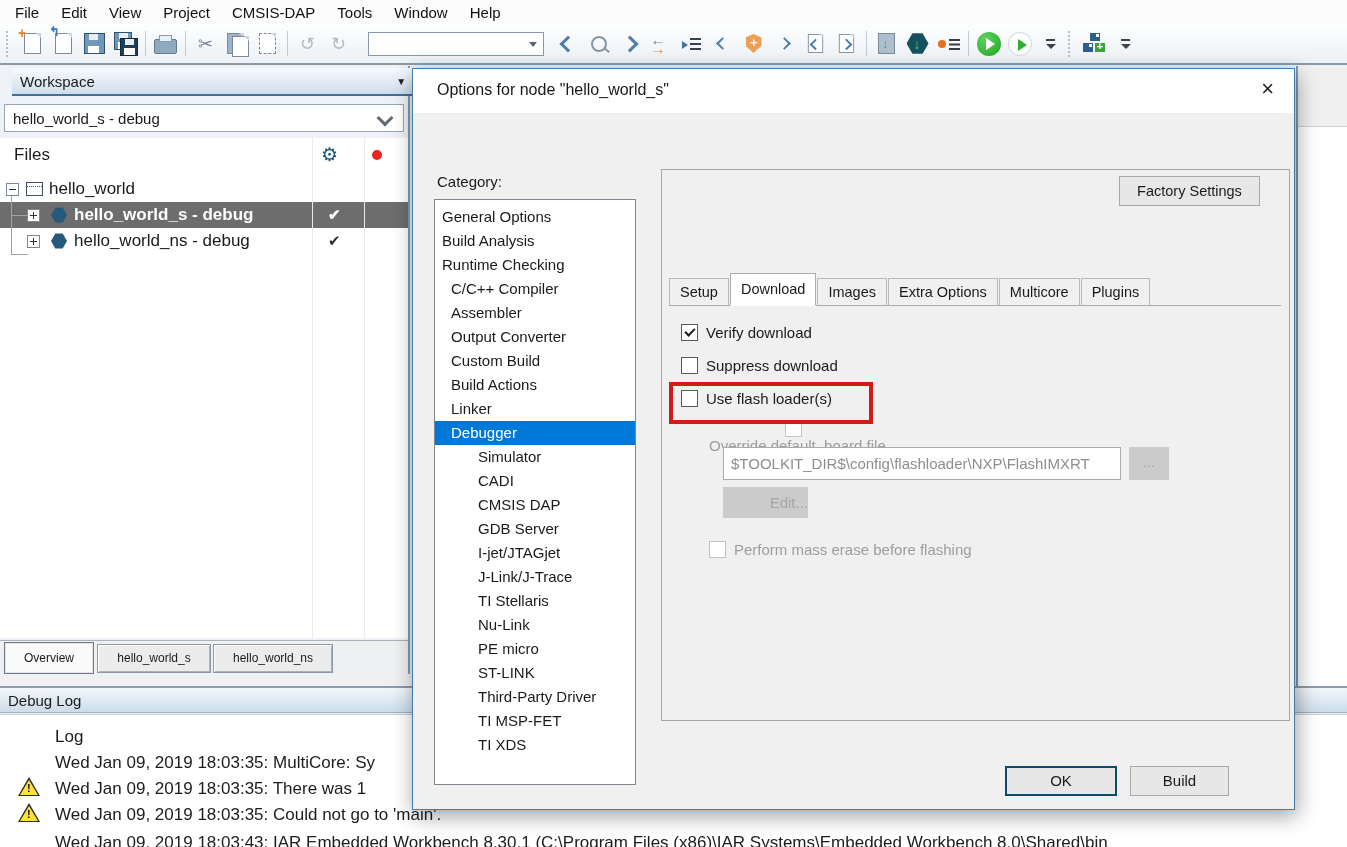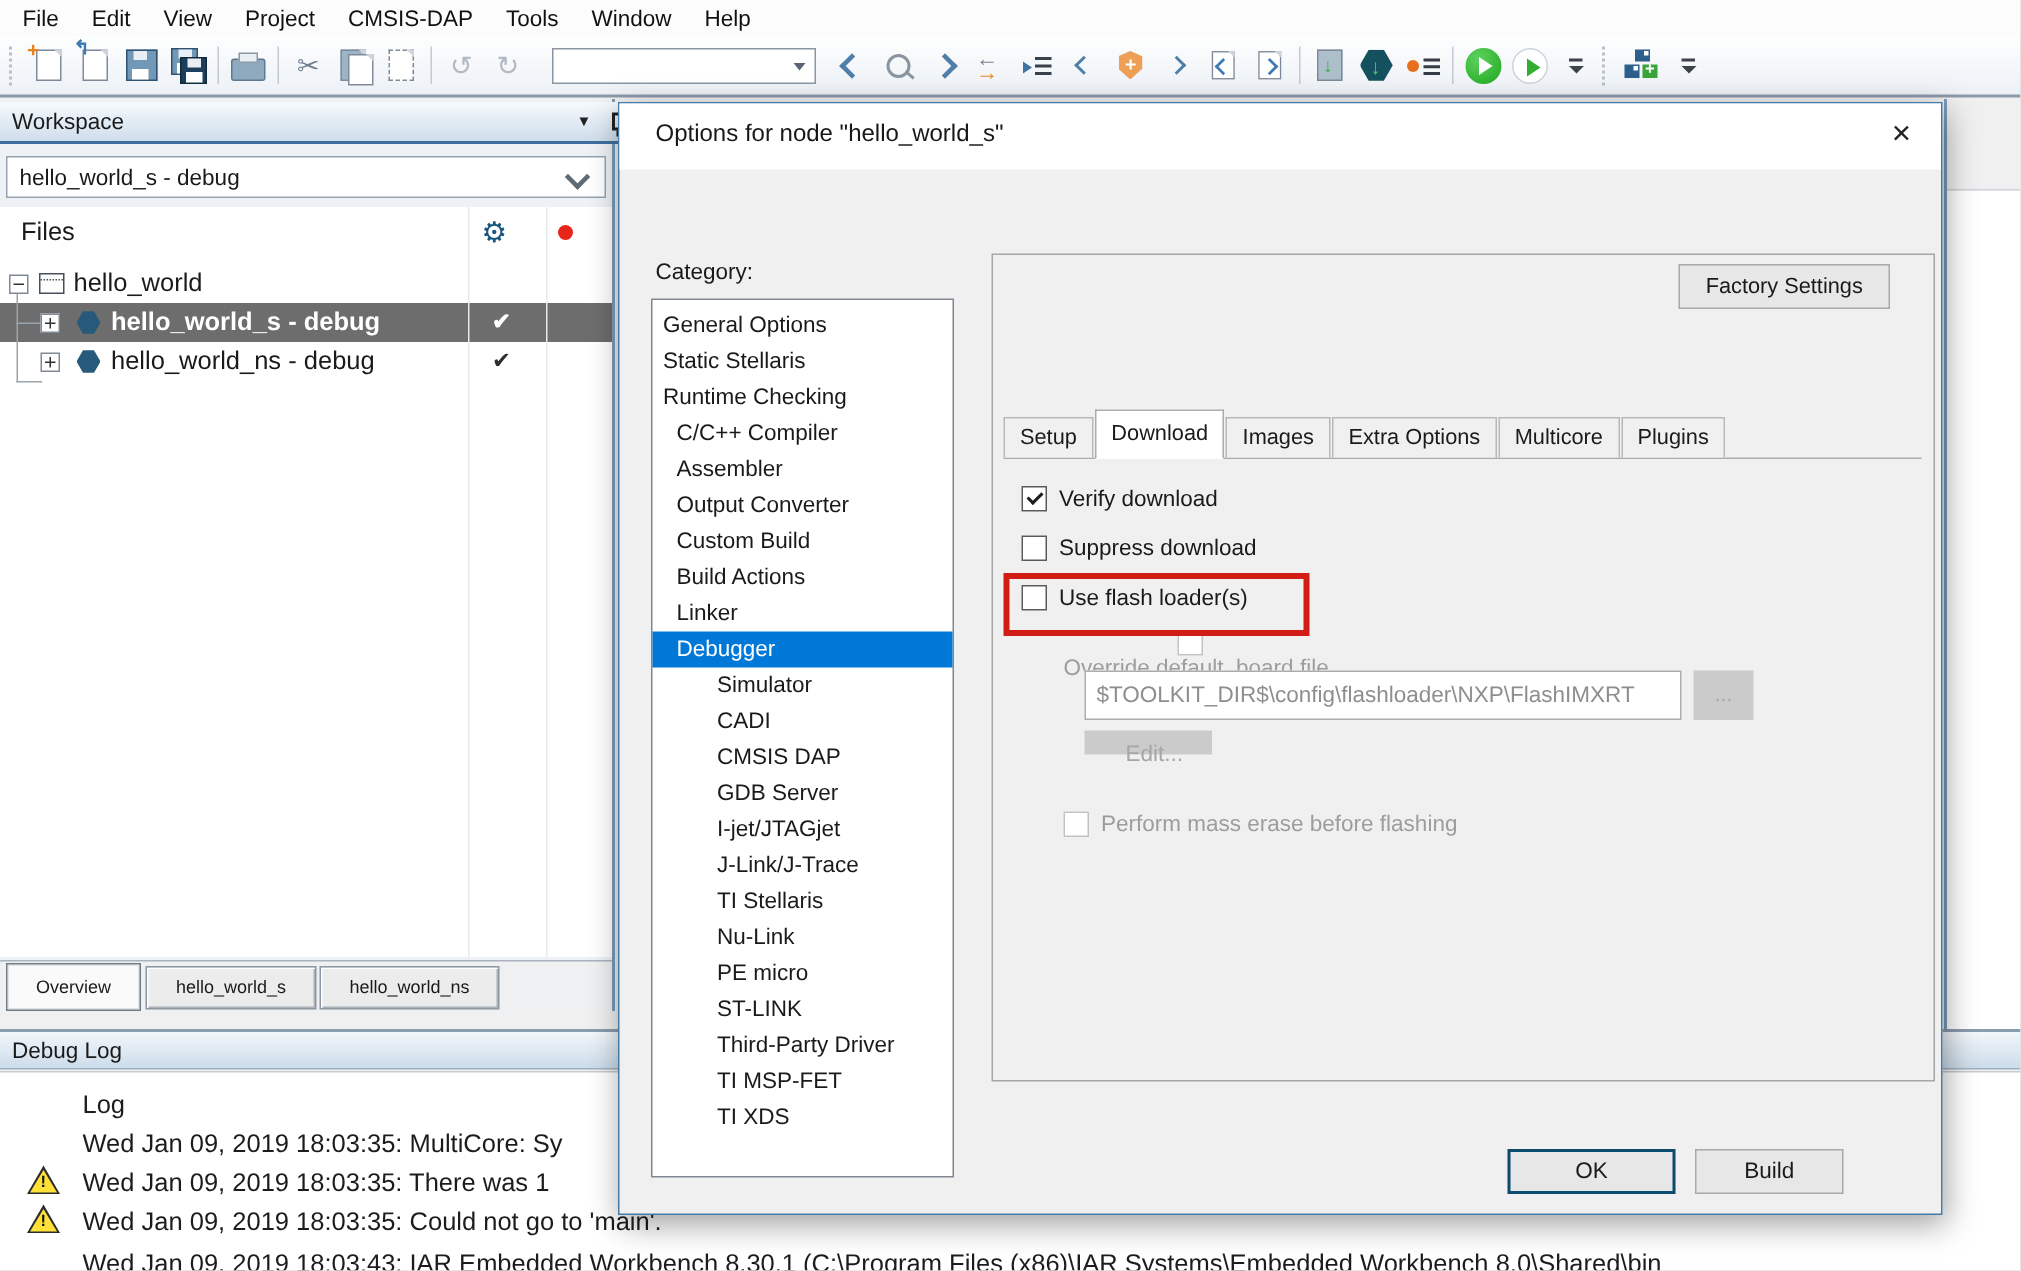--- a/index.html
+++ b/index.html
@@ -72,21 +72,21 @@
   .i-blocks .b2::after{content:"";position:absolute;right:1px;top:1px;width:3px;height:3px;background:#fff;}
   .i-blocks .b3{left:12px;top:10px;width:10px;height:9px;background:#3aa33a;}
   .i-blocks .b3::after{content:"+";position:absolute;left:2px;top:-3px;color:#fff;font-size:11px;font-weight:bold;}
 
   
   .editor-sliver{position:absolute;left:1296px;top:66px;width:51px;height:620px;background:#fff;border-left:2px solid #7d9cba;}
   .editor-sliver .band{position:absolute;left:0;top:0;width:51px;height:60px;background:#f0f0f0;border-bottom:1px solid #cdd2d8;}
 
   
   .ws{position:absolute;left:0;top:66px;width:410px;height:608px;background:#eef2f6;border-right:2px solid #7d9cba;box-sizing:border-box;}
-  .ws-title{position:absolute;left:0;top:2px;width:456px;height:28px;background:linear-gradient(#f6fafd,#cfdeec);
+  .ws-title{position:absolute;left:12px;top:2px;width:456px;height:28px;background:linear-gradient(#f6fafd,#cfdeec);
             border-bottom:2px solid #3f6f9e;display:flex;align-items:center;box-sizing:border-box;}
   .ws-title .t{font-size:15px;padding-left:8px;flex:1;}
   .ws-title .ic{margin-right:14px;display:flex;align-items:center;}
   .tri-down{font-size:10px;color:#222;}
   .pin{width:7px;height:8px;border:2px solid #222;border-bottom:2px solid #222;position:relative;}
   .pin::after{content:"";position:absolute;left:1px;top:10px;width:2px;height:4px;background:#222;}
   .xchar{font-size:15px;font-weight:bold;color:#222;}
   .ws-combo{position:absolute;left:4px;top:38px;width:400px;height:28px;background:#fff;border:1px solid #95a3b2;
             font-size:15px;line-height:28px;padding-left:8px;box-sizing:border-box;}
   .ws-combo .chev{position:absolute;right:12px;top:7px;border-color:#5f6a76;transform:rotate(-45deg);}
@@ -142,21 +142,21 @@
   .tab.active{height:31px;line-height:30px;background:#fff;border:1px solid #acacac;border-bottom:1px solid #fff;margin-bottom:-1px;}
   .cbrow{position:absolute;display:flex;align-items:center;font-size:15px;}
   .cb{width:17px;height:17px;background:#fff;border:1px solid #5a5a5a;margin-right:8px;position:relative;box-sizing:border-box;flex:0 0 auto;}
   .cb.checked::after{content:"";position:absolute;left:2.5px;top:3px;width:8px;height:4px;border-left:2px solid #1d1d1d;border-bottom:2px solid #1d1d1d;transform:rotate(-45deg);}
   .cb.dis{border-color:#c2c2c2;}
   .graytext{color:#9d9d9d;}
   .redbox{position:absolute;left:256px;top:313px;width:196px;height:34px;border:4px solid #d11d15;z-index:5;}
   .boardfield{position:absolute;left:310px;top:378px;width:398px;height:33px;background:#fff;border:1px solid #ababab;
               font-size:15px;line-height:31px;color:#8e8e8e;padding:0 7px;white-space:nowrap;overflow:hidden;box-sizing:border-box;}
   .browse{left:716px;top:378px;width:40px;height:33px;line-height:31px;font-size:14px;}
-  .editbtn{left:310px;top:418px;width:85px;height:16px;line-height:31px;text-align:center;padding-left:8px;color:#b2b2b2;font-size:15px;}
+  .editbtn{left:310px;top:418px;width:85px;height:31px;line-height:31px;text-align:right;padding-left:8px;color:#b2b2b2;font-size:15px;}
   .okbtn{left:592px;top:697px;width:112px;height:30px;line-height:26px;}
   .cancelbtn{left:717px;top:697px;width:99px;height:30px;line-height:28px;}
 </style>
 </head>
 <body>
 
 <div class="screen">
 
   <div class="menubar">
     <span class="menu-item">File</span>
@@ -357,21 +357,21 @@
   <div class="dlg">
     <div class="dlg-title">
       <span class="t">Options for node "hello_world_s"</span>
       <span class="dlg-close">×</span>
     </div>
 
     <div class="cat-label">Category:</div>
 
     <div class="catbox">
       <div class="cat-item">General Options</div>
-      <div class="cat-item">Static Stellaris</div>
+      <div class="cat-item">Build Analysis</div>
       <div class="cat-item">Runtime Checking</div>
       <div class="cat-item ind1">C/C++ Compiler</div>
       <div class="cat-item ind1">Assembler</div>
       <div class="cat-item ind1">Output Converter</div>
       <div class="cat-item ind1">Custom Build</div>
       <div class="cat-item ind1">Build Actions</div>
       <div class="cat-item ind1">Linker</div>
       <div class="cat-item ind1 sel">Debugger</div>
       <div class="cat-item ind2">Simulator</div>
       <div class="cat-item ind2">CADI</div>

